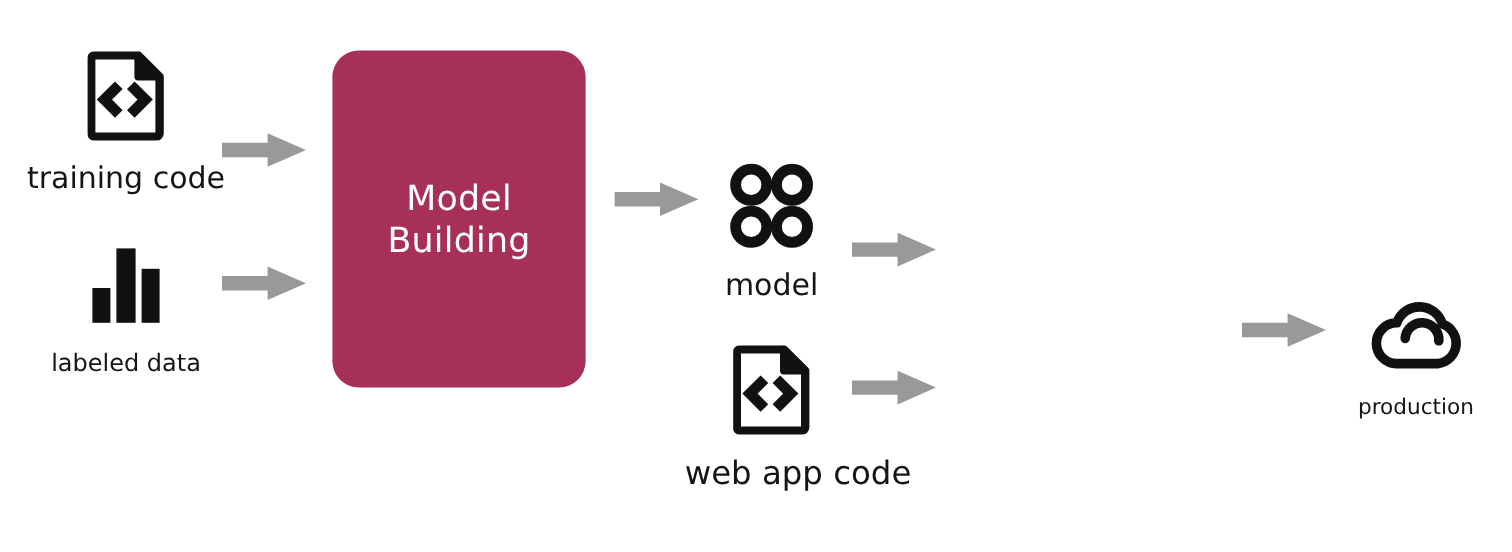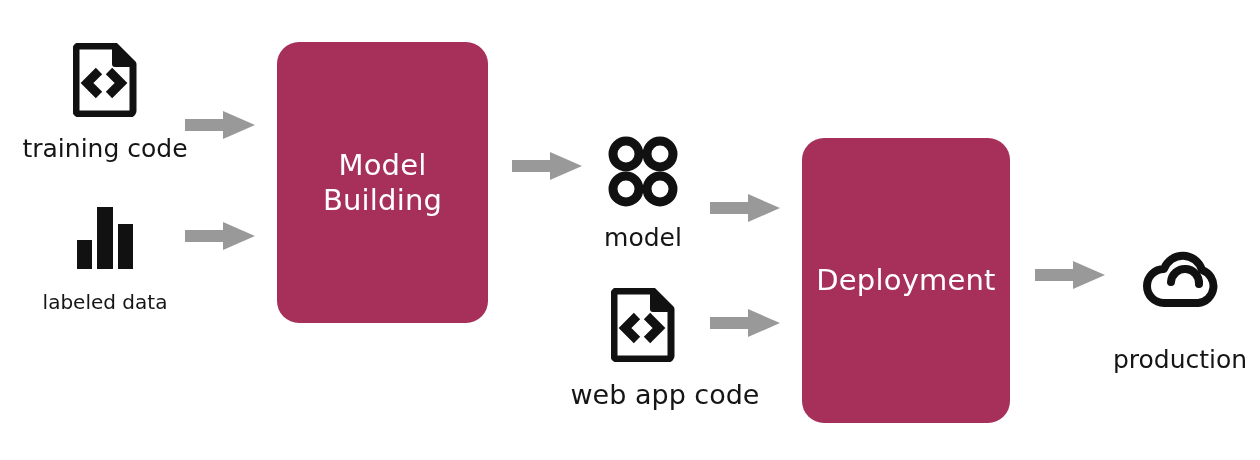--- a/index.html
+++ b/index.html
@@ -136,33 +136,30 @@
     </span>
     <span class="caption" style="font-size:27px; margin-top:18px;margin-left:44px;">web app code</span>
   </div>
 
   <div class="arrow" style="left:710px; top:306px;">
     <svg width="72" height="34" viewBox="0 0 72 34" aria-hidden="true">
       <path d="M0 11 H38 V3 L70 17 L38 31 V23 H0 Z" fill="#999999"></path>
     </svg>
   </div>
 
-  <div class="process-box" style="left:802px; top:138px; width:208px; height:285px; background:#A6305A; font-size:29px;">
-    <span>Deployment</span>
-  </div>
 
   <div class="arrow" style="left:1035px; top:258px;">
     <svg width="72" height="34" viewBox="0 0 72 34" aria-hidden="true">
       <path d="M0 11 H38 V3 L70 17 L38 31 V23 H0 Z" fill="#999999"></path>
     </svg>
   </div>
 
   <div class="artifact" style="left:1097px; top:246px; width:166px;">
     <span class="icon-wrap">
       <svg width="80" height="64" viewBox="0 0 80 64" aria-hidden="true">
         <path d="M24 57 A17 17 0 0 1 24 23 A20 20 0 0 1 62 24 A17 17 0 0 1 58 57 Z" fill="none" stroke="#111111" stroke-width="8" stroke-linejoin="round" stroke-linecap="round"></path>
         <path d="M31 36 A14 14 0 0 1 59 38" fill="none" stroke="#111111" stroke-width="8" stroke-linecap="round"></path>
       </svg>
     </span>
-    <span class="caption" style="font-size:25px; margin-top:36px;">production</span>
+    <span class="caption" style="font-size:18px; margin-top:20px;">production</span>
   </div>
 
 </div>
 
 </body></html>

